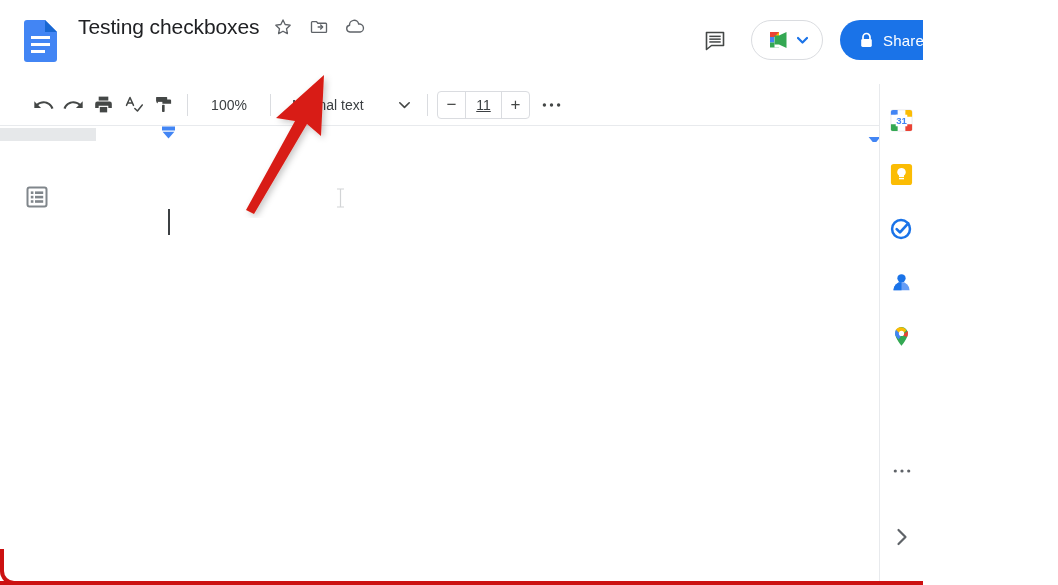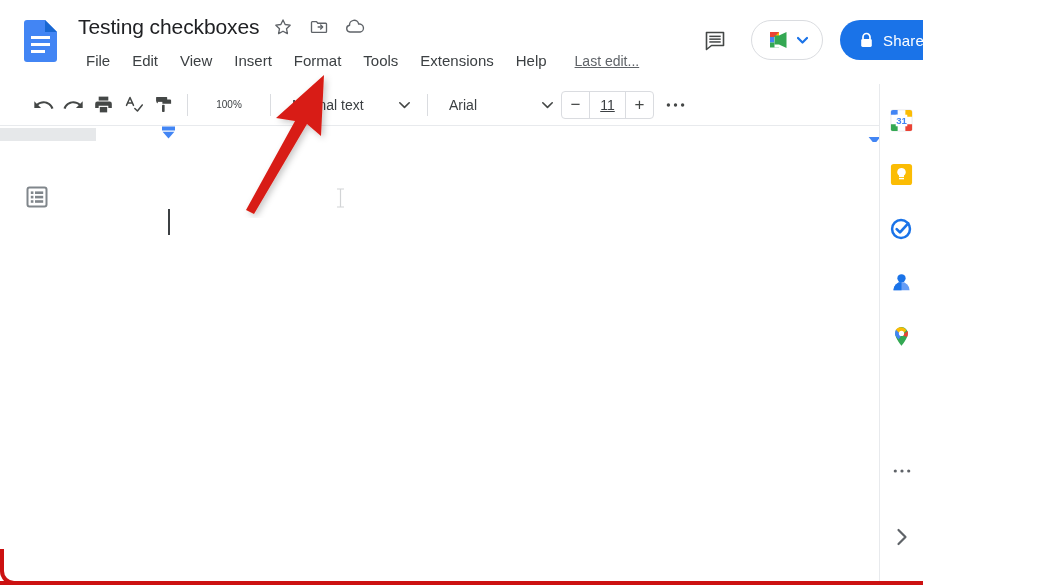--- a/index.html
+++ b/index.html
@@ -163,21 +163,21 @@
   .tb-sep {
     width: 1px; height: 22px;
     background: #dadce0;
     margin: 0 9px;
     flex: 0 0 auto;
   }
   .zoom-box {
     height: 28px;
     min-width: 64px;
     display: flex; align-items: center; justify-content: center;
-    font-size: 10px; color: #3c4043;
+    font-size: 14px; color: #3c4043;
     border-radius: 4px;
     cursor: pointer;
     padding: 0 8px;
     flex: 0 0 auto;
   }
   .style-box {
     height: 28px;
     width: 138px;
     display: flex; align-items: center; justify-content: space-between;
     font-size: 14px; color: #3c4043;
@@ -428,31 +428,20 @@
         </svg>
       </div>
 
       <div class="title-icon">
         <svg width="22" height="22" viewBox="0 0 24 24" fill="none" stroke="#5f6368" stroke-width="1.5" stroke-linejoin="round" stroke-linecap="round">
           <path d="M6.4 17.5 a3.7 3.7 0 0 1 -0.3 -7.35 A5 5 0 0 1 16 8.8 a3.6 3.6 0 0 1 1.6 8.7 Z"></path>
         </svg>
       </div>
     </div>
 
-    <div class="menubar">
-      <div class="menu-item">File</div>
-      <div class="menu-item">Edit</div>
-      <div class="menu-item">View</div>
-      <div class="menu-item">Insert</div>
-      <div class="menu-item">Format</div>
-      <div class="menu-item">Tools</div>
-      <div class="menu-item">Extensions</div>
-      <div class="menu-item">Help</div>
-      <div class="last-edit">Last edit...</div>
-    </div>
 
     <div class="header-right">
 
       <div class="comment-btn">
         <svg width="24" height="24" viewBox="0 0 24 24">
           <path d="M3.5 4.5 h17 v13 h-12 l-5 4 Z" fill="none" stroke="#444746" stroke-width="1.6" stroke-linejoin="round"></path>
           <rect x="6.3" y="7.6" width="11.4" height="1.5" fill="#444746"></rect>
           <rect x="6.3" y="10.4" width="11.4" height="1.5" fill="#444746"></rect>
           <rect x="6.3" y="13.2" width="11.4" height="1.5" fill="#444746"></rect>
         </svg>
@@ -543,28 +532,20 @@
       <span>Normal text</span>
       <span style="display:flex;">
         <svg width="11" height="8" viewBox="0 0 11 8">
             <path d="M0.8 1.8 L5.5 6.4 L10.2 1.8" fill="none" stroke="#444746" stroke-width="1.6" stroke-linecap="round" stroke-linejoin="round"></path>
           </svg>
       </span>
     </div>
 
     <div class="tb-sep"></div>
 
-    <div class="font-box">
-      <span>Arial</span>
-      <span style="display:flex;">
-        <svg width="11" height="8" viewBox="0 0 11 8">
-            <path d="M0.8 1.8 L5.5 6.4 L10.2 1.8" fill="none" stroke="#444746" stroke-width="1.6" stroke-linecap="round" stroke-linejoin="round"></path>
-          </svg>
-      </span>
-    </div>
 
     <div class="fontsize-group">
       <div class="fs-btn">−</div>
       <div class="fs-val">11</div>
       <div class="fs-btn">+</div>
     </div>
 
     <div class="tb-more">
       <svg width="19" height="6" viewBox="0 0 19 6" fill="#444746">
         <circle cx="2.4" cy="3" r="1.7"></circle>

